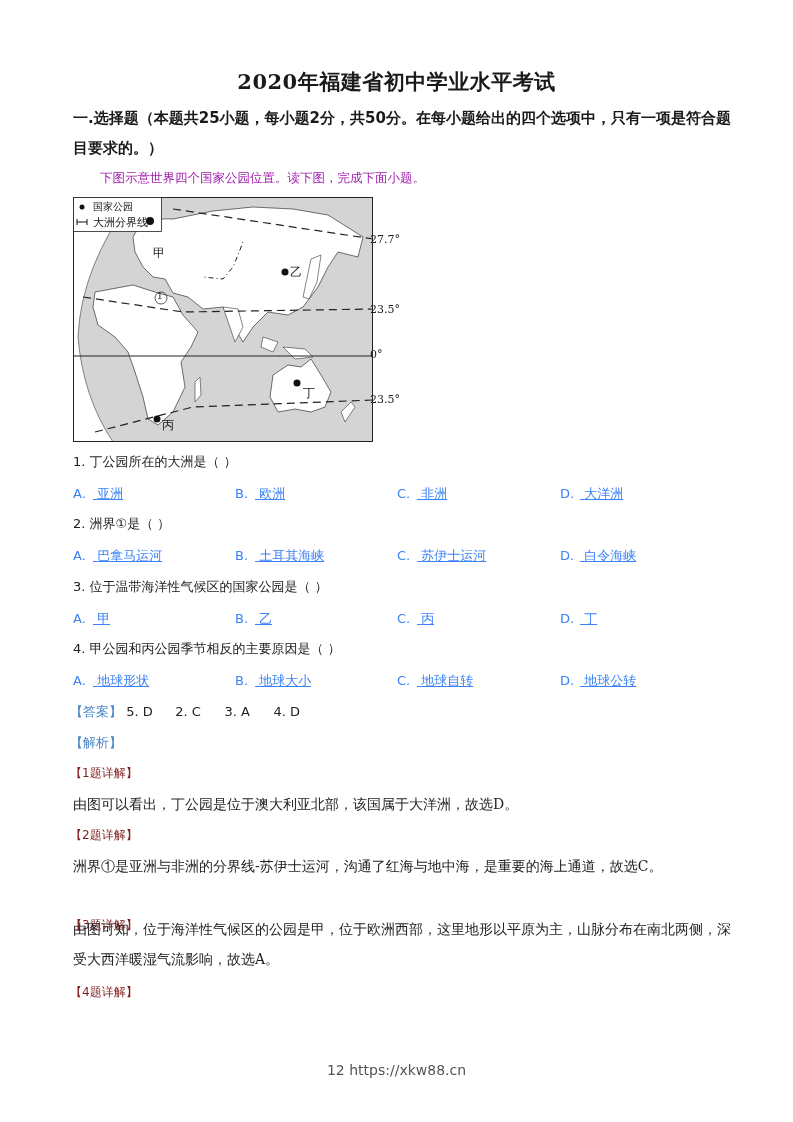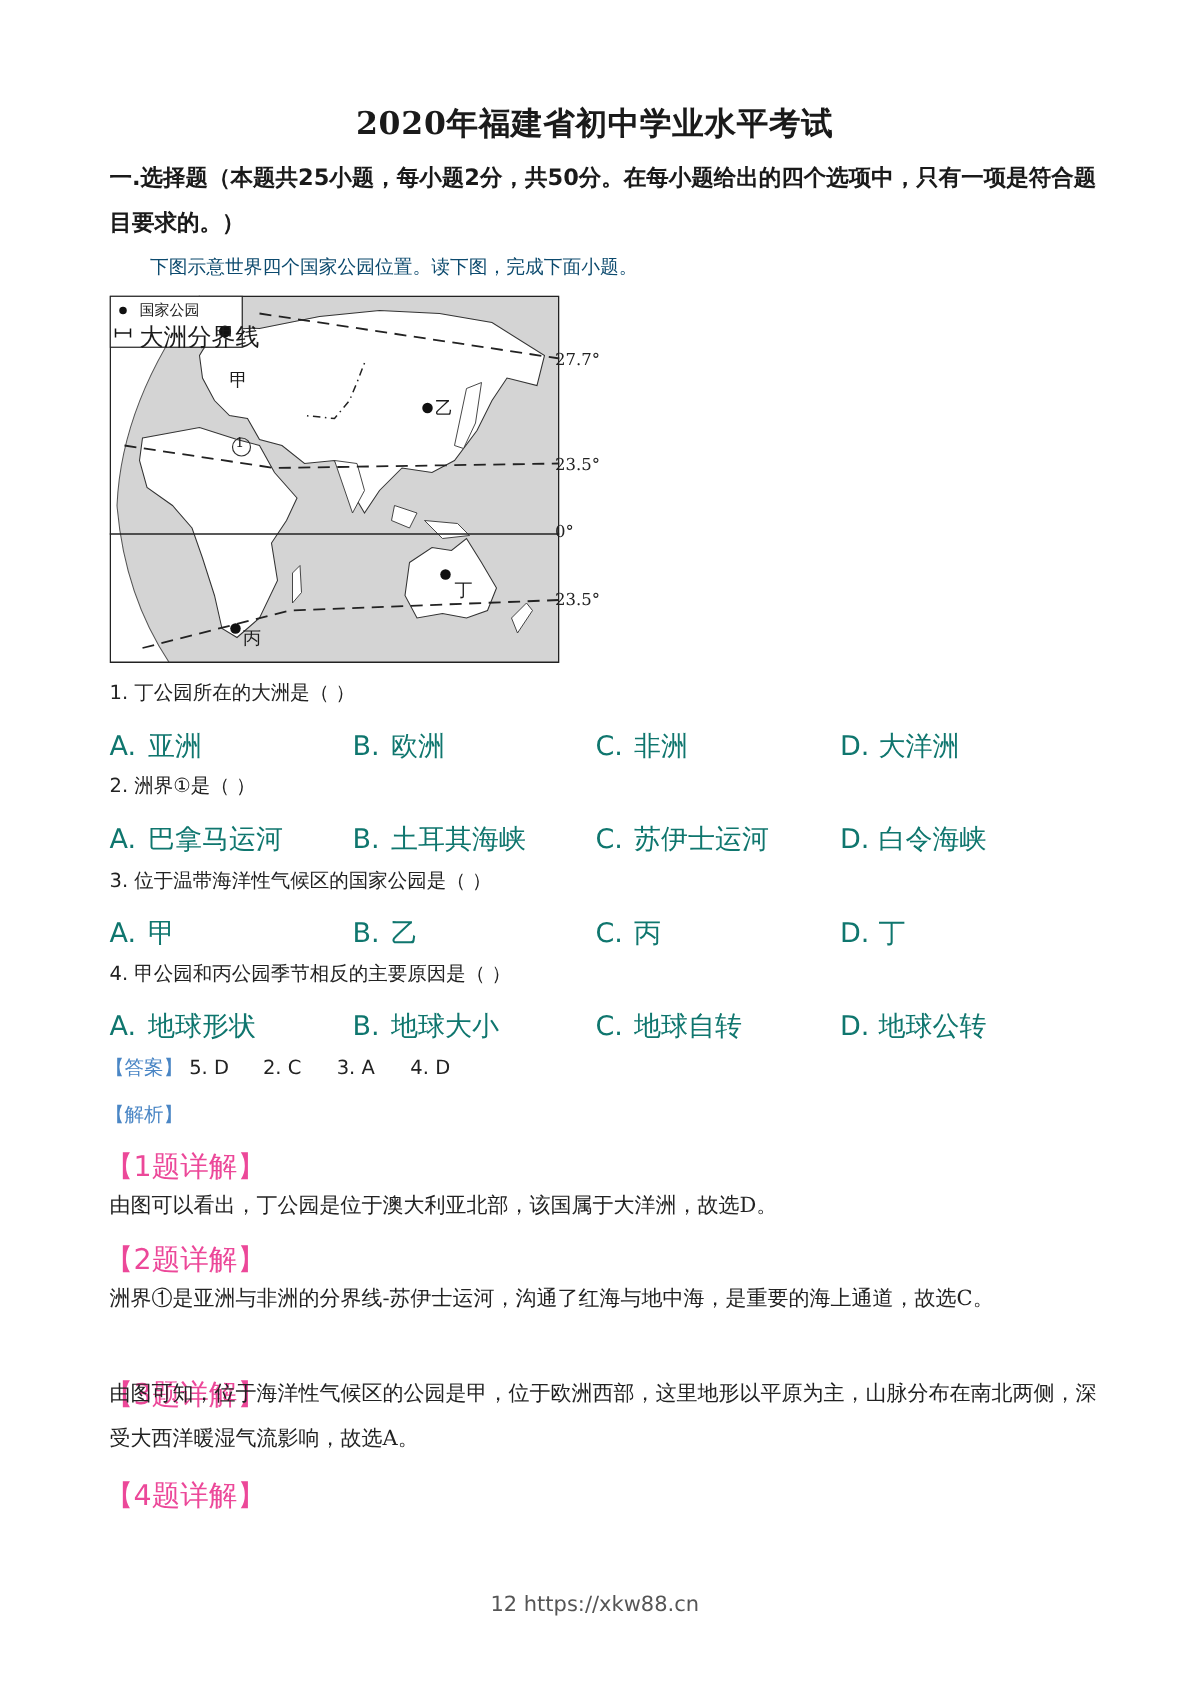--- a/index.html
+++ b/index.html
@@ -3,27 +3,27 @@
 <meta charset="utf-8">
 <style>
   html, body { margin: 0; padding: 0; background: #ffffff; }
   body { width: 793px; height: 1122px; position: relative; overflow: hidden;
          font-family: "DejaVu Serif", "Liberation Serif", serif; color: #1a1a1a; }
   .abs { position: absolute; }
   .title { left: 0; width: 793px; top: 68px; text-align: center; font-size: 21px; font-weight: bold;
            font-family: "DejaVu Serif", serif; letter-spacing: 0.5px; }
   .section { left: 73px; width: 660px; font-size: 15px; font-weight: bold; line-height: 30px;
              font-family: "DejaVu Sans", sans-serif; }
-  .intro { left: 100px; top: 170px; font-size: 12.5px; font-family: "DejaVu Serif", serif; color: #0c4a6e; }
+  .intro { left: 100px; top: 170px; font-size: 12.5px; font-family: "DejaVu Serif", serif; color: #a21caf; }
   .q { left: 73px; font-size: 13px; font-family: "DejaVu Sans", sans-serif; color: #222; }
-  .opt { font-size: 18px; font-family: "DejaVu Sans", sans-serif; color: #0f766e; }
+  .opt { font-size: 13px; font-family: "DejaVu Sans", sans-serif; color: #3b82f6; text-decoration: underline; }
   .opt .k { display: inline-block; width: 20px; }
   .blue { color: #4a86c5; }
   .body-text { left: 73px; font-size: 14px; font-family: "DejaVu Serif", serif; color: #222; width: 660px; line-height: 30px; }
-  .head { left: 73px; font-size: 19px; font-family: "DejaVu Sans", sans-serif; color: #ec4899; }
+  .head { left: 73px; font-size: 12px; font-family: "DejaVu Sans", sans-serif; color: #7f1d1d; }
   .footer { left: 0; width: 793px; top: 1062px; text-align: center; font-size: 14px;
             font-family: "DejaVu Sans", sans-serif; color: #555; }
   .map { left: 73px; top: 197px; width: 300px; height: 245px; }
   .lat { font-family: "DejaVu Serif", serif; font-size: 11px; color: #222; }
 </style>
 </head>
 <body>
 
 <div class="abs title">2020年福建省初中学业水平考试</div>
 
@@ -69,21 +69,21 @@
     <circle cx="9" cy="10" r="2.5" fill="#111"></circle>
     <path d="M4 25 L14 25 M4 22 L4 28 M14 22 L14 28" stroke="#111" stroke-width="1"></path>
 
     <circle cx="77" cy="24" r="4" fill="#111"></circle>
     <circle cx="212" cy="75" r="3.5" fill="#111"></circle>
     <circle cx="84" cy="222" r="3.5" fill="#111"></circle>
     <circle cx="224" cy="186" r="3.5" fill="#111"></circle>
     <circle cx="88" cy="101" r="6" fill="none" stroke="#333" stroke-width="0.8"></circle>
   </svg>
   <span class="abs" style="left:20px;top:3px;font-size:10px;">国家公园</span>
-  <span class="abs" style="left:20px;top:18px;font-size:16px;">大洲分界线</span>
+  <span class="abs" style="left:20px;top:18px;font-size:11px;">大洲分界线</span>
   <span class="abs" style="left:80px;top:48px;font-size:12px;">甲</span>
   <span class="abs" style="left:217px;top:67px;font-size:12px;">乙</span>
   <span class="abs" style="left:89px;top:220px;font-size:12px;">丙</span>
   <span class="abs" style="left:230px;top:188px;font-size:12px;">丁</span>
   <span class="abs" style="left:84px;top:94px;font-size:9px;">1</span>
   <span class="abs lat" style="left:297px;top:36px;">27.7°</span>
   <span class="abs lat" style="left:297px;top:106px;">23.5°</span>
   <span class="abs lat" style="left:297px;top:151px;">0°</span>
   <span class="abs lat" style="left:297px;top:196px;">23.5°</span>
 </div>

